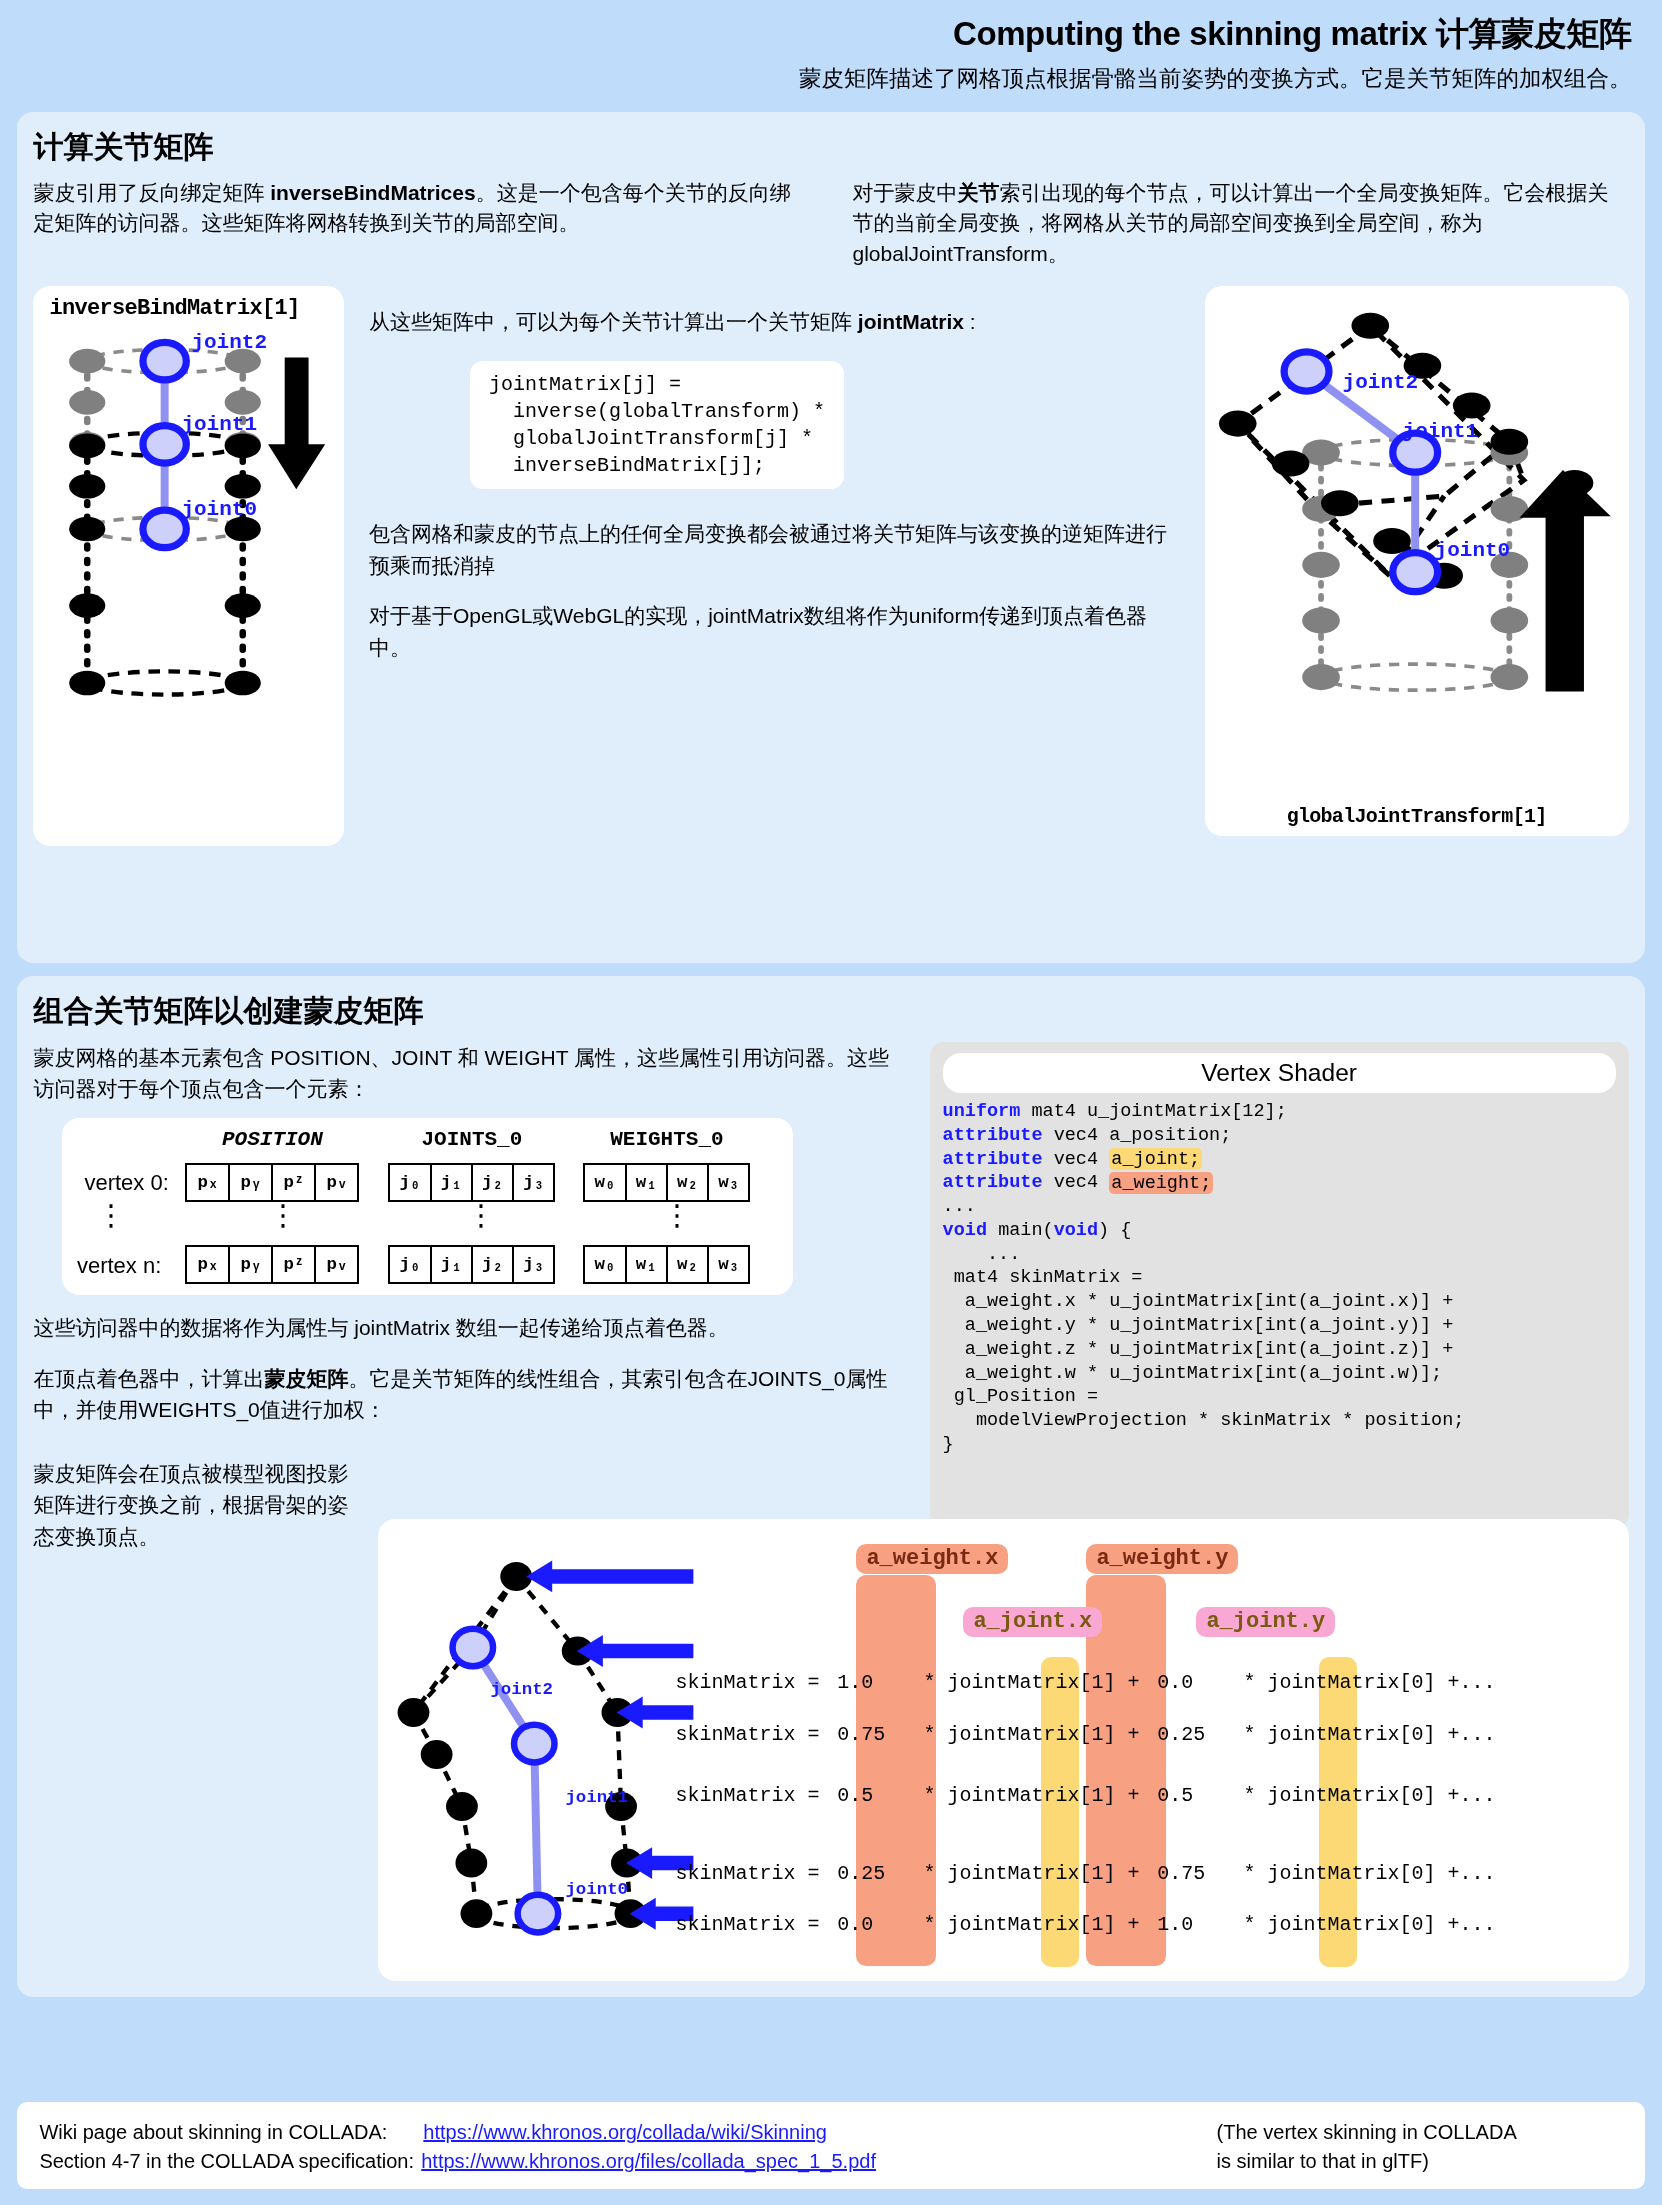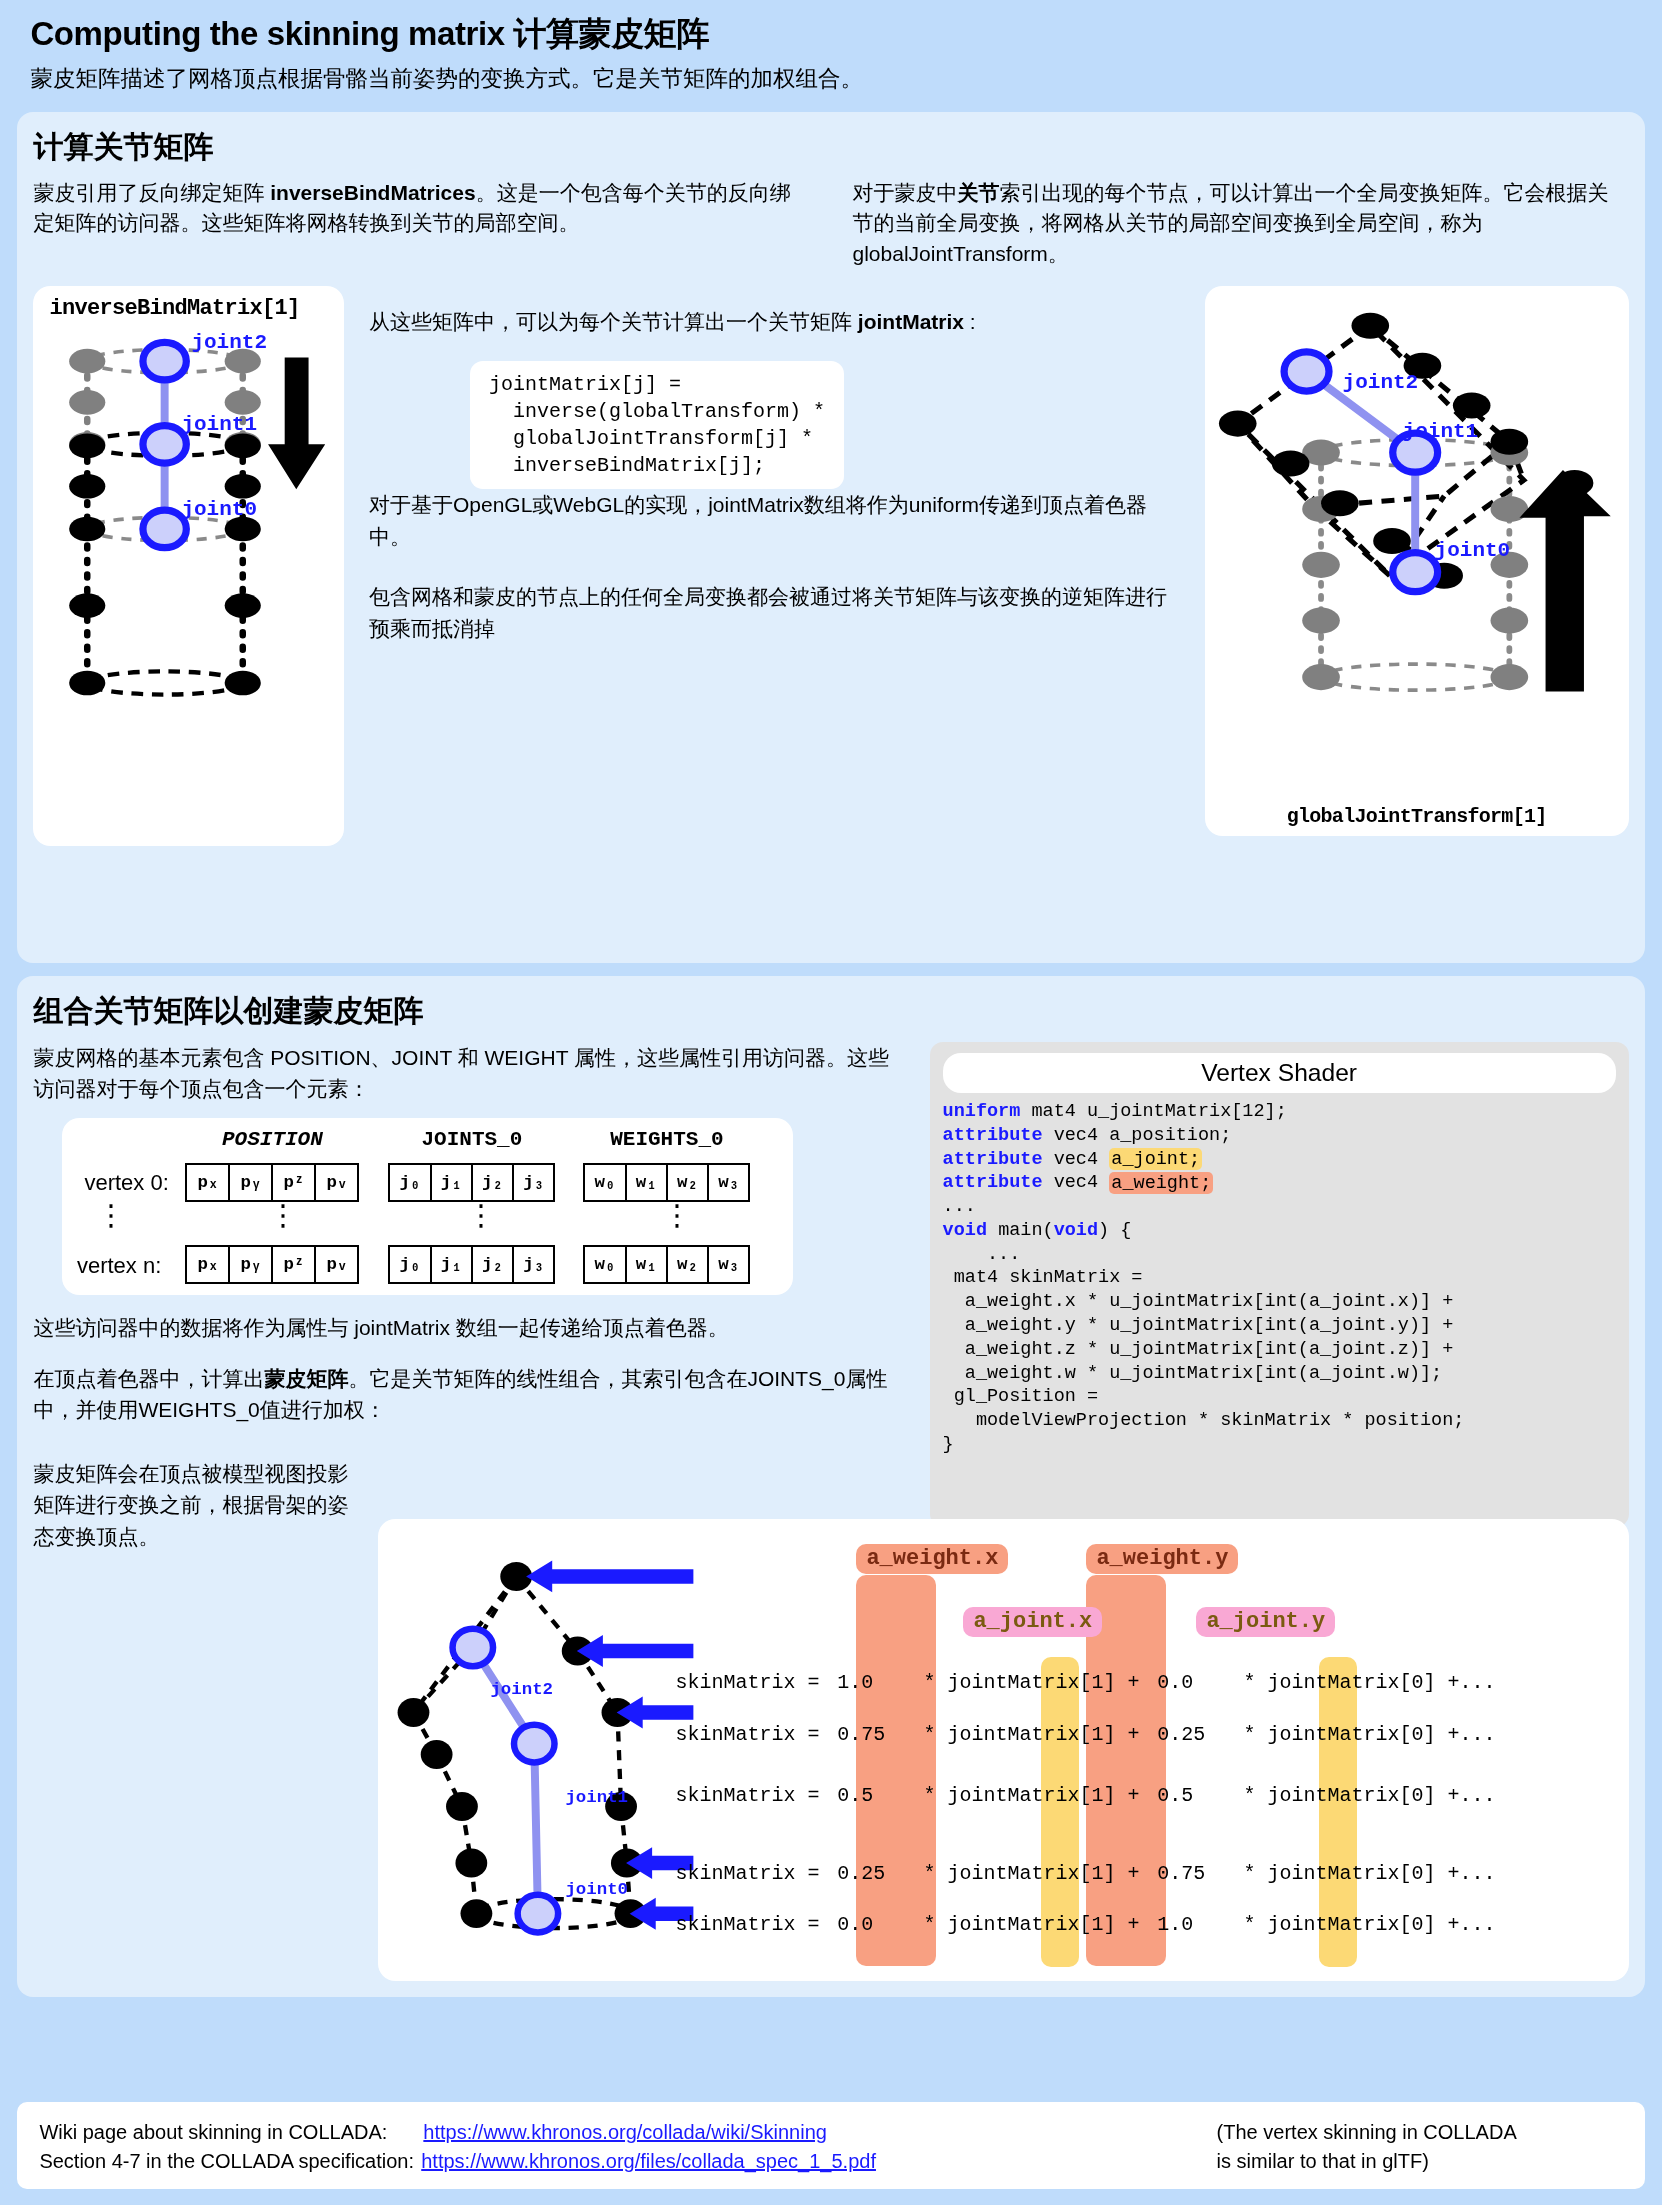--- a/index.html
+++ b/index.html
@@ -6,21 +6,21 @@
   body{
     width:1662px;height:2205px;
     background:#bfdcfb;
     font-family:"Liberation Sans", sans-serif;
     color:#000;
     overflow:hidden;
   }
   .page{position:relative;width:1662px;height:2205px;box-sizing:border-box;padding:0 17.4px;}
 
   
-  .hdr{padding:16px 13px 5.8px 13px;}
+  .hdr{padding:16px 13px 5.8px 13px;text-align:right;}
   .hdr h1{margin:0;font-size:33px;font-weight:bold;letter-spacing:-0.4px;line-height:1.1;}
   .hdr p{margin:13px 0 0 0;font-size:22.5px;line-height:1.25;}
 
   
   .panel{
     background:#e0eefc;
     border-radius:16px;
     margin-top:13px;
     padding:14.5px 16px 16px 16px;
     box-sizing:border-box;
@@ -176,22 +176,22 @@
       </div>
 
       <div class="s1-mid">
         <div class="para">
           <span>从这些矩阵中，可以为每个关节计算出一个关节矩阵 </span><b>jointMatrix</b><span> :</span>
         </div>
         <div class="codebox">jointMatrix[j] =
   inverse(globalTransform) *
   globalJointTransform[j] *
   inverseBindMatrix[j];</div>
+        <div class="para" style="margin-top:29px;">包含网格和蒙皮的节点上的任何全局变换都会被通过将关节矩阵与该变换的逆矩阵进行预乘而抵消掉</div>
         <div class="para">对于基于OpenGL或WebGL的实现，jointMatrix数组将作为uniform传递到顶点着色器中。</div>
-        <div class="para" style="margin-top:29px;">包含网格和蒙皮的节点上的任何全局变换都会被通过将关节矩阵与该变换的逆矩阵进行预乘而抵消掉</div>
       </div>
 
       <div class="card s1-right-card">
         <svg width="424" height="507" viewBox="0 0 585 700">
 
           <g stroke="#8a8a8a" stroke-width="8" stroke-dasharray="4 14" stroke-linecap="round" fill="none">
             <path d="M160,230 L160,540"></path>
               <path d="M420,230 L420,540"></path>
           </g>
           <ellipse cx="290" cy="230" rx="130" ry="18" fill="none" stroke="#8a8a8a" stroke-width="5" stroke-dasharray="14 12"></ellipse>

